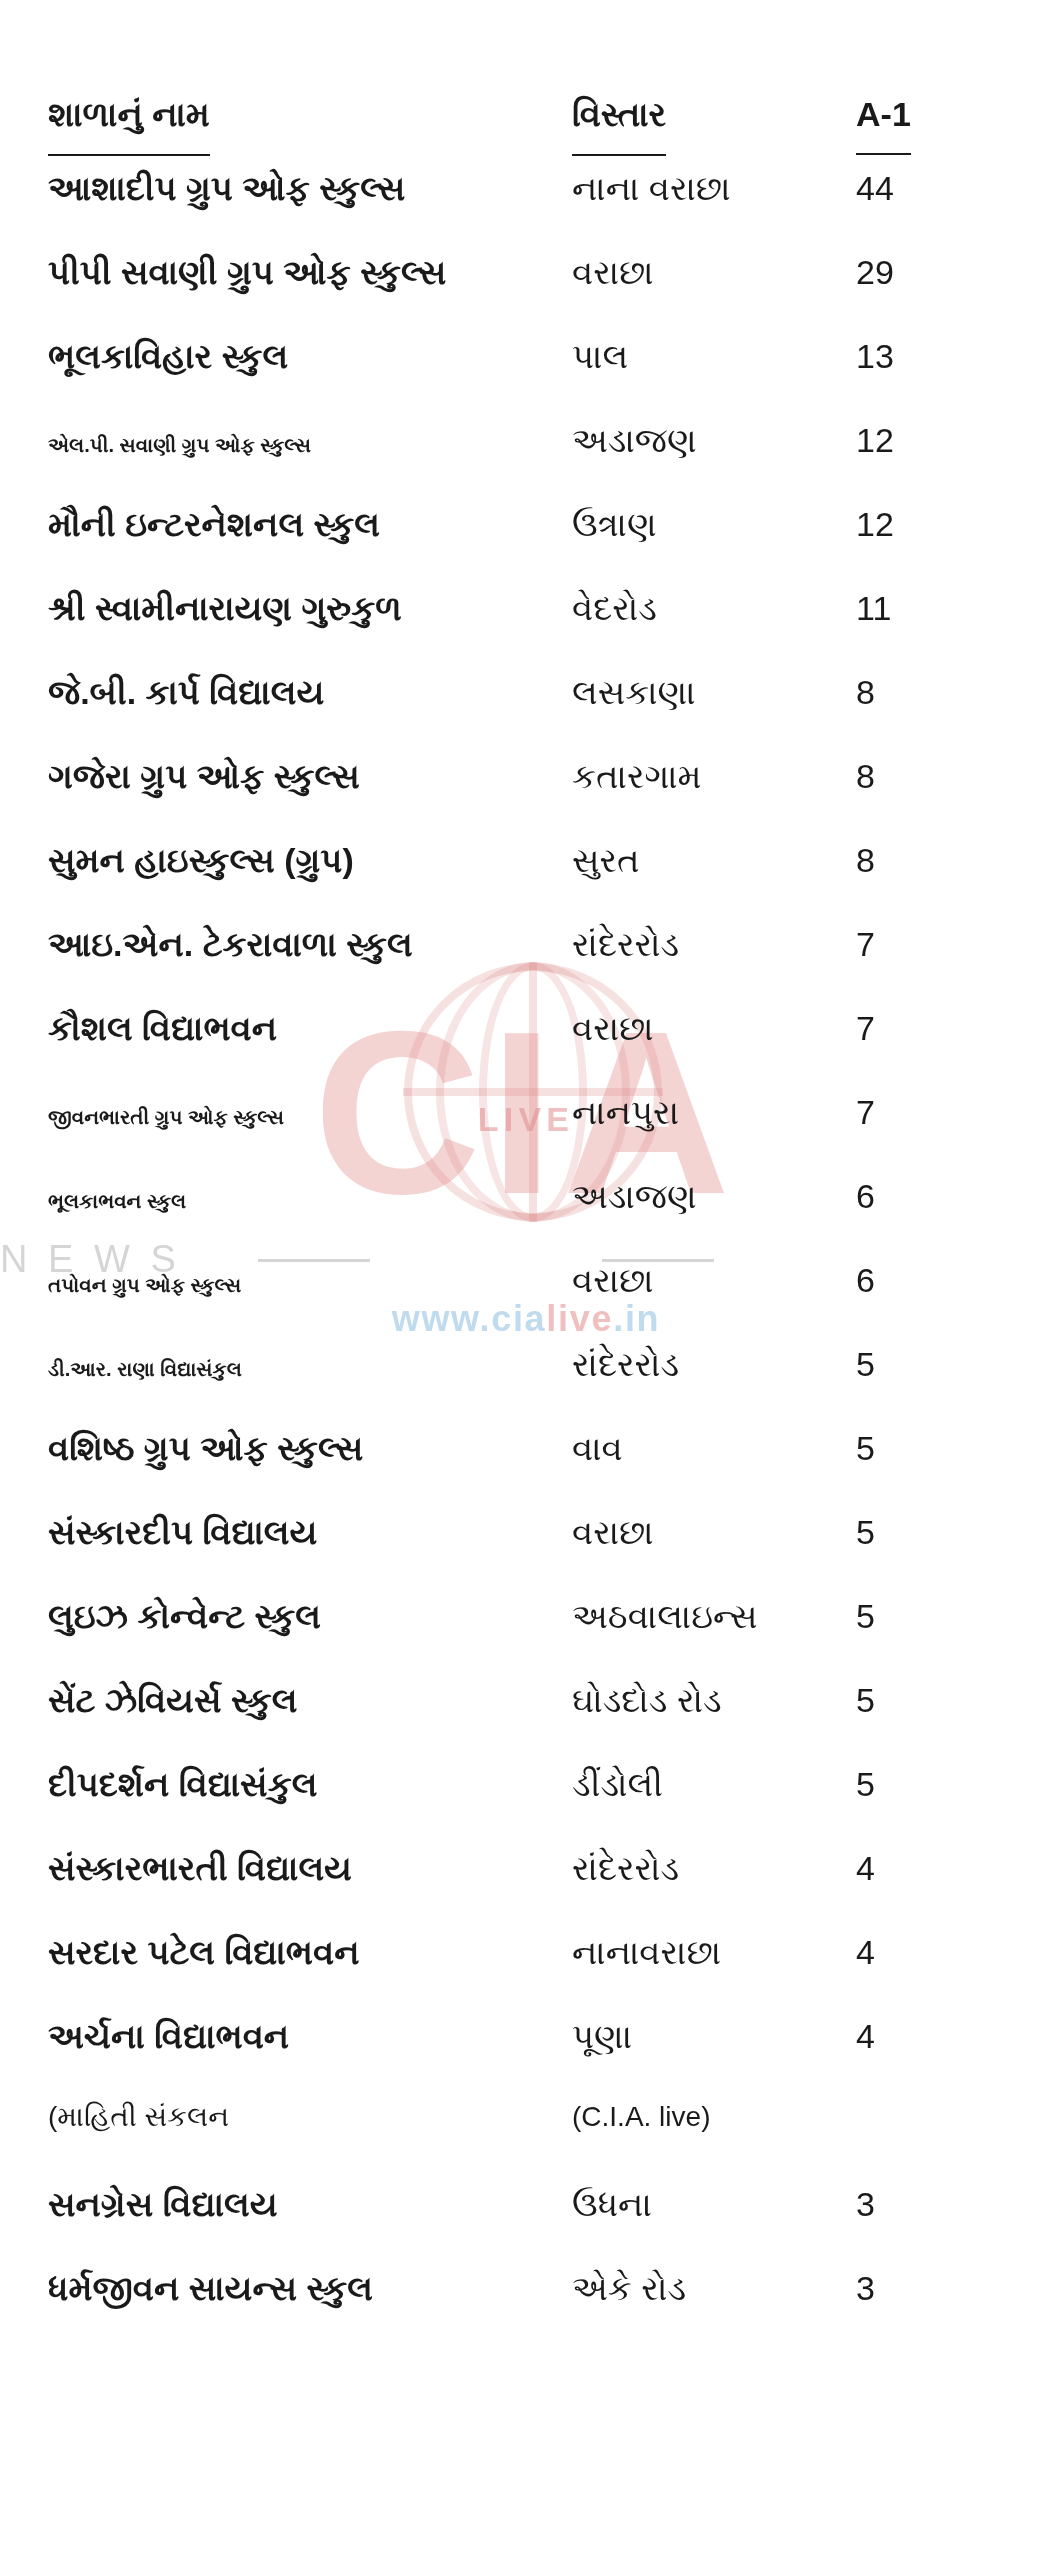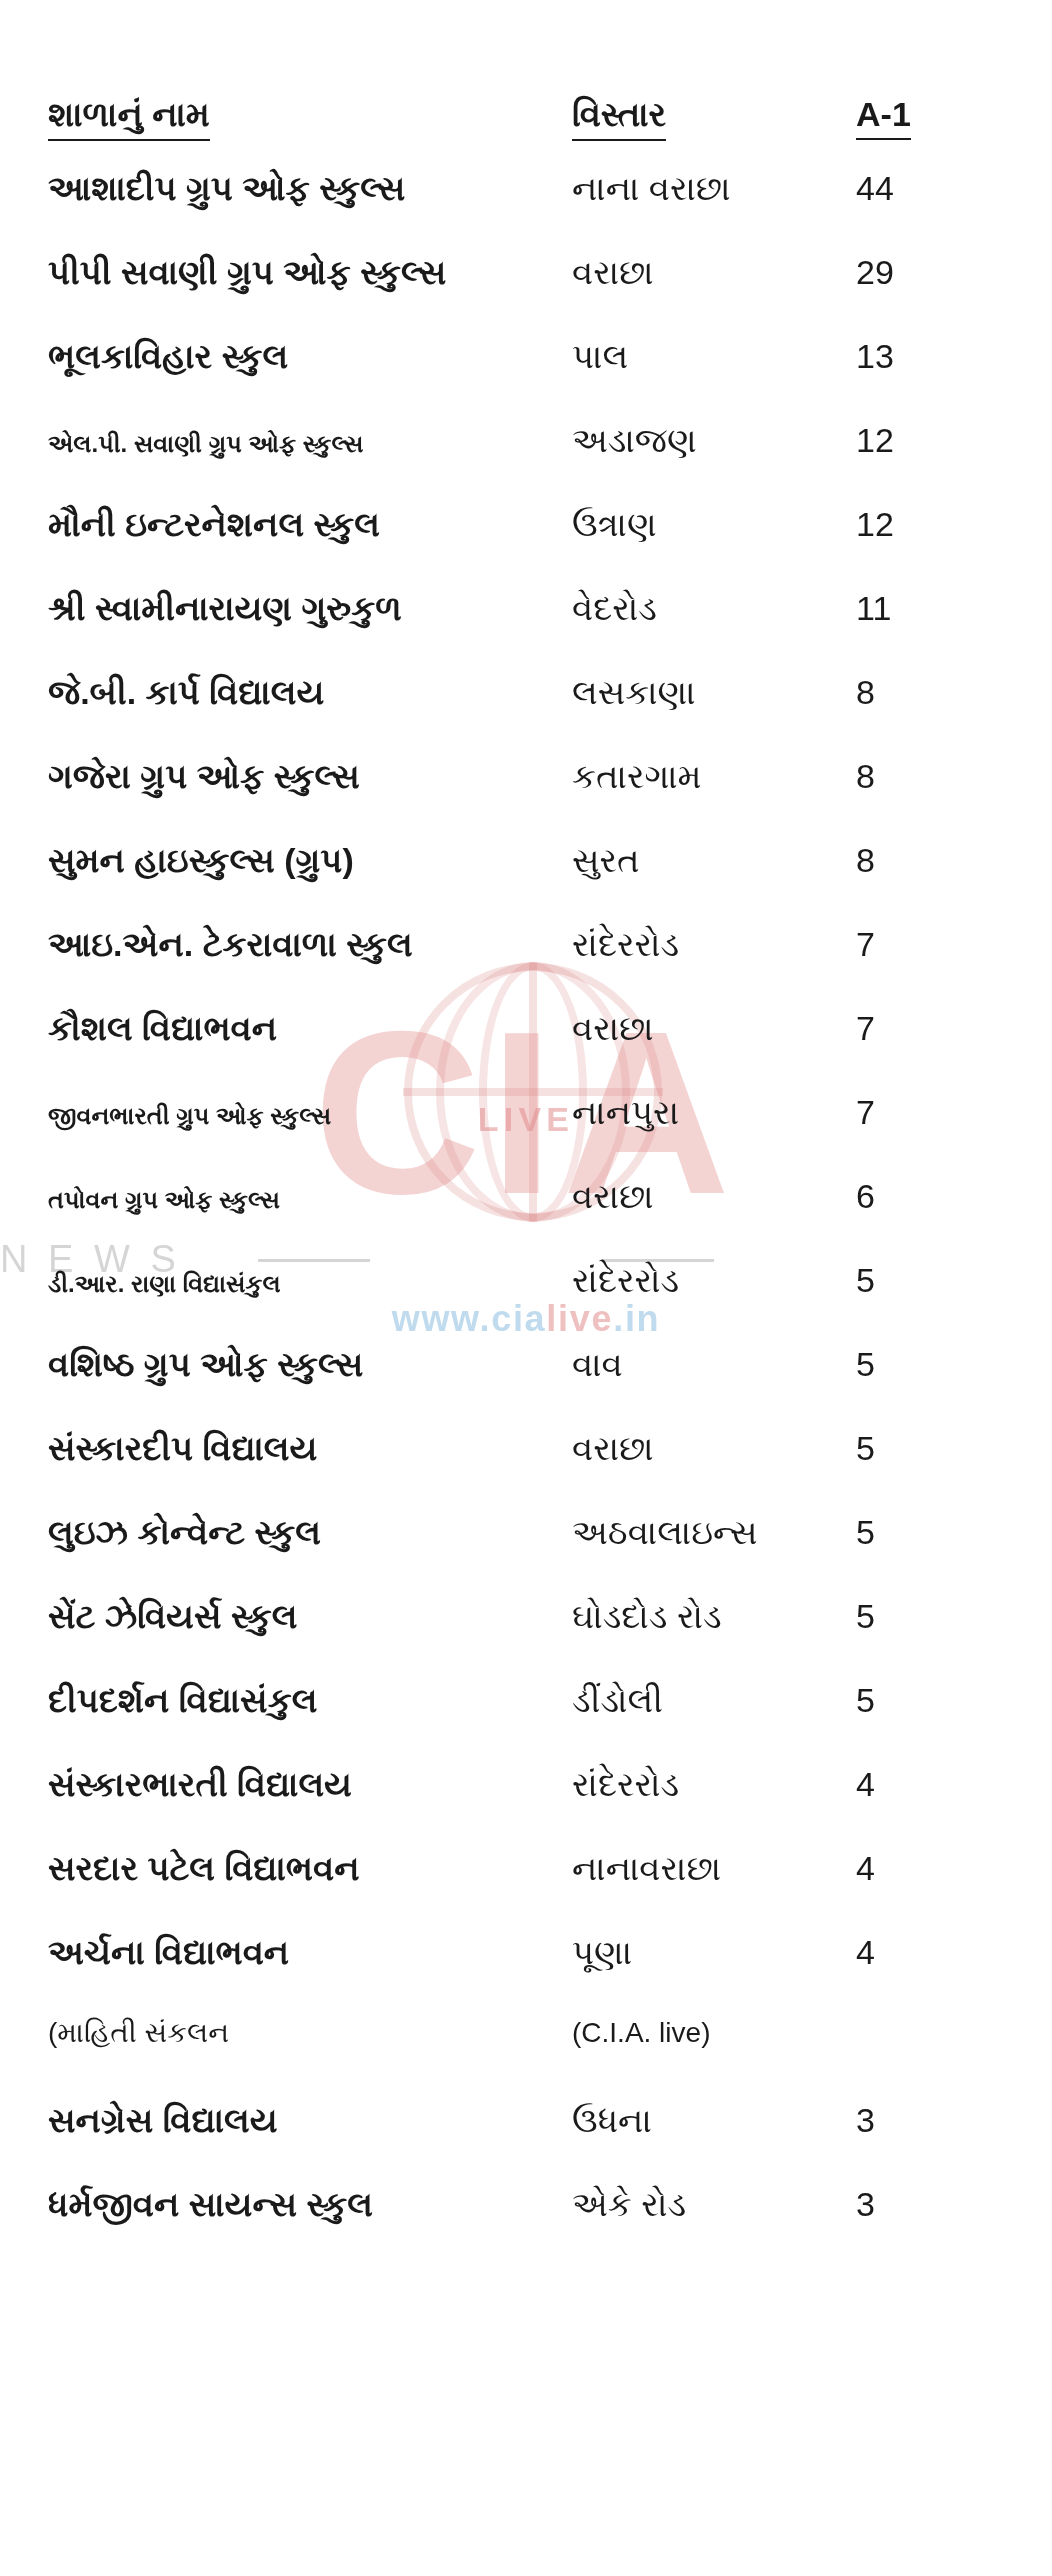--- a/index.html
+++ b/index.html
@@ -146,38 +146,38 @@
 
   thead th {
     font-family: "Liberation Sans", sans-serif;
     font-weight: bold;
     font-size: 34px;
     padding-bottom: 5.2px;
   }
   thead th span {
     display: inline-block;
     border-bottom: 2.6px solid #1a1a1a;
-    padding-bottom: 4px;
+    padding-bottom: 19px;
   }
   thead tr { height: 74px; }
 
   tbody tr { height: 84px; }
   tbody td {
     font-family: "Liberation Sans", sans-serif;
     font-size: 34px;
     font-weight: bold;
     letter-spacing: 0px;
     white-space: nowrap;
   }
   tbody td.count {
     font-weight: normal;
     font-size: 34px;
   }
   tbody td.area { font-weight: normal; }
-  tbody tr.small td.name { font-size: 24px; }
+  tbody tr.small td.name { font-size: 20px; }
   tbody tr.note td { font-weight: normal; font-size: 28px; }
 </style>
 </head>
 <body>
 
 <div class="watermark">
   <div class="wm-globe">
     <div class="wm-globe-el1"></div>
     <div class="wm-globe-el2"></div>
   </div>
@@ -253,20 +253,25 @@
           <td class="name col-name">કૌશલ વિદ્યાભવન</td>
           <td class="area col-area">વરાછા</td>
           <td class="count col-count">7</td>
         </tr>
         <tr class="small">
           <td class="name col-name">જીવનભારતી ગ્રુપ ઓફ સ્કુલ્સ</td>
           <td class="area col-area">નાનપુરા</td>
           <td class="count col-count">7</td>
         </tr>
         <tr class="small">
+          <td class="name col-name">ભૂલકાભવન સ્કુલ</td>
+          <td class="area col-area">અડાજણ</td>
+          <td class="count col-count">6</td>
+        </tr>
+        <tr class="small">
           <td class="name col-name">તપોવન ગ્રુપ ઓફ સ્કુલ્સ</td>
           <td class="area col-area">વરાછા</td>
           <td class="count col-count">6</td>
         </tr>
         <tr class="small">
           <td class="name col-name">ડી.આર. રાણા વિદ્યાસંકુલ</td>
           <td class="area col-area">રાંદેરરોડ</td>
           <td class="count col-count">5</td>
         </tr>
         <tr>

